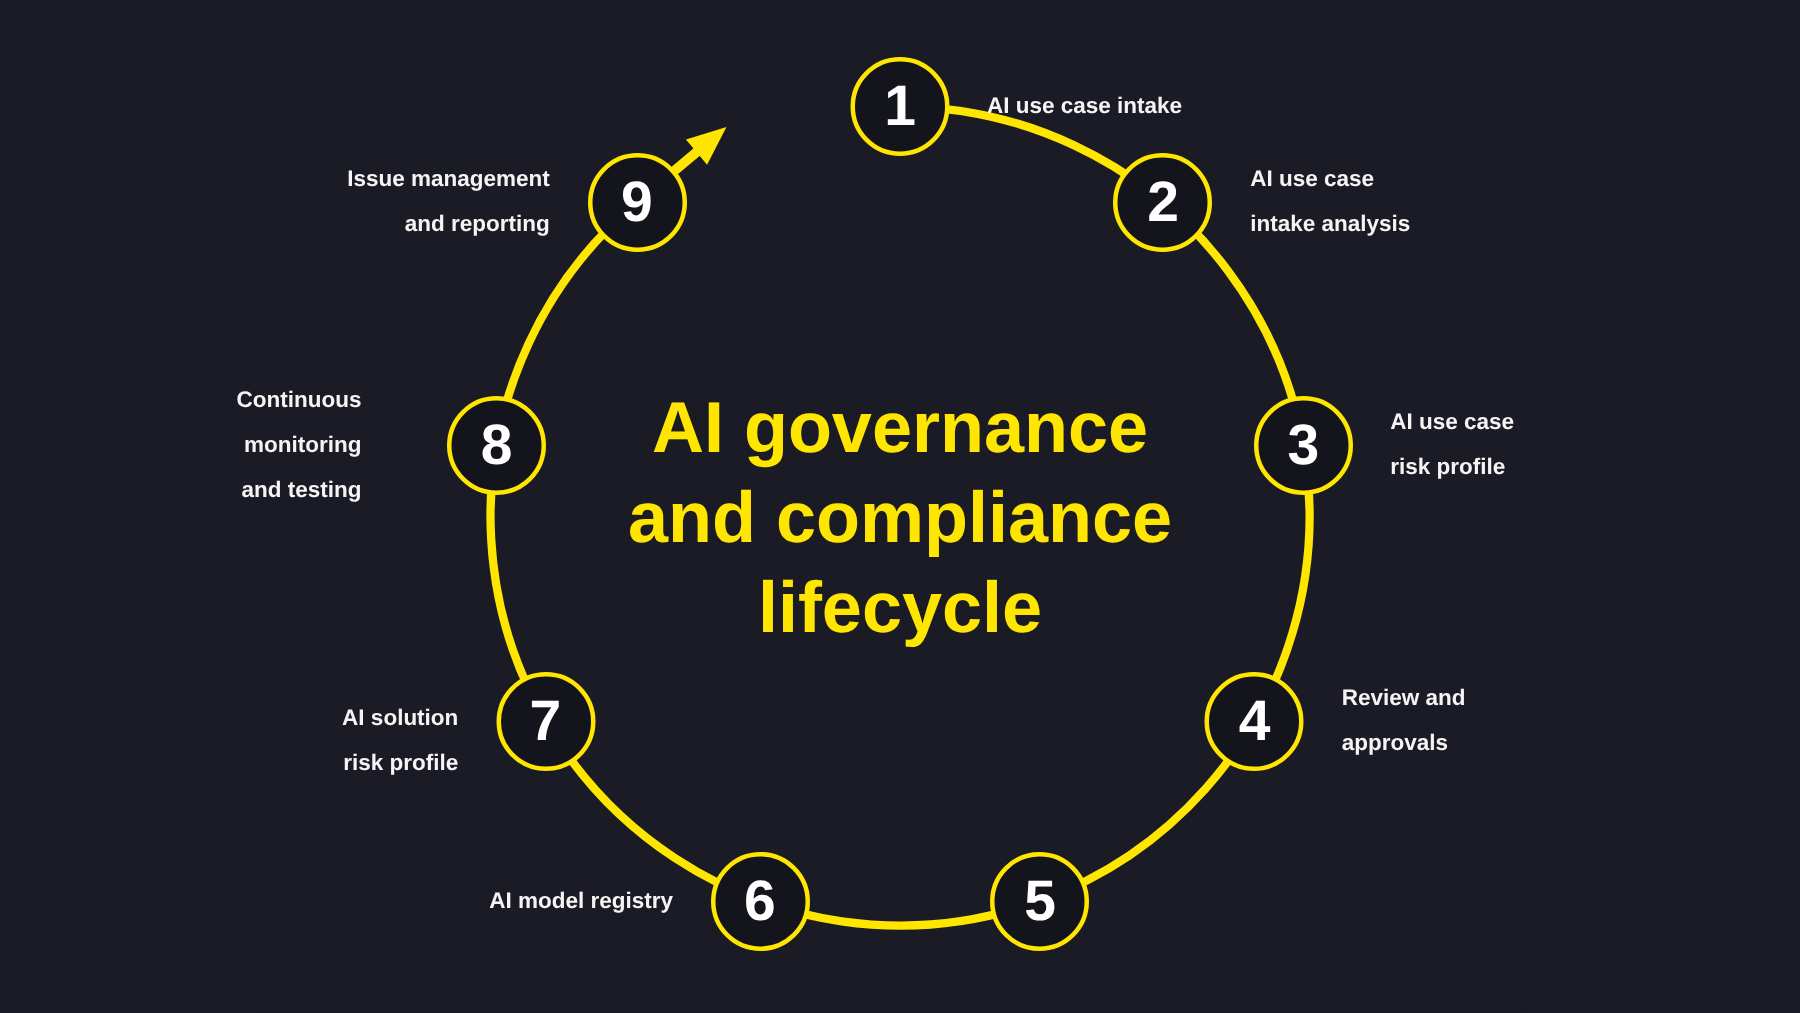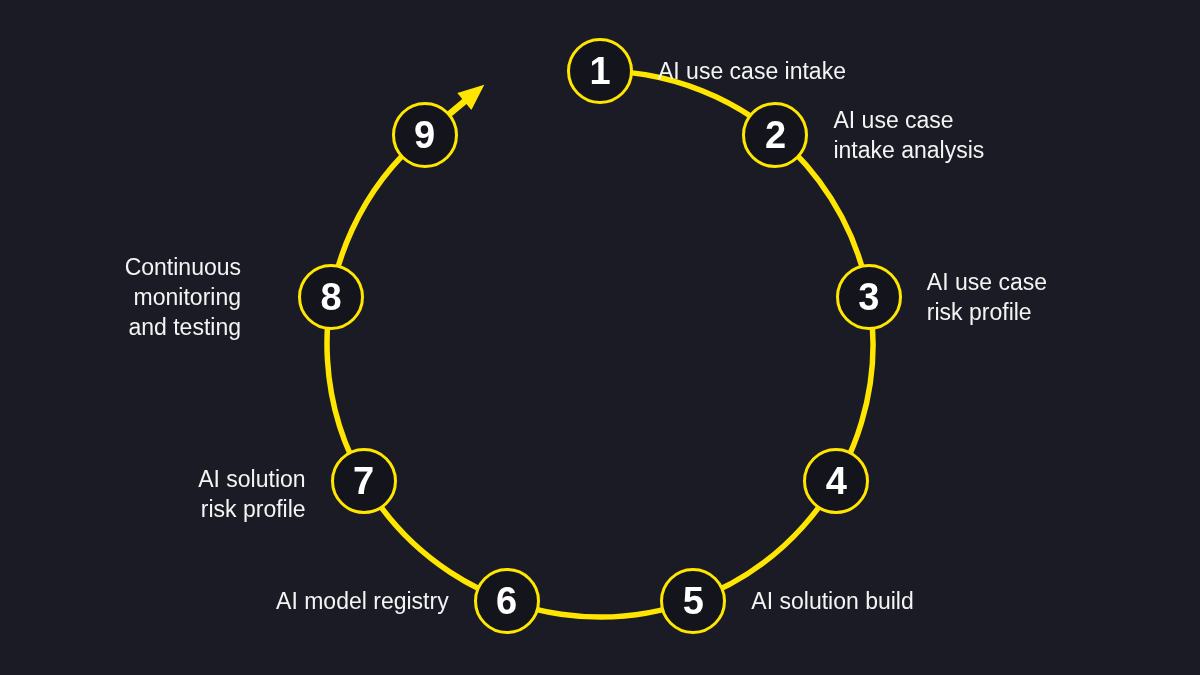--- a/index.html
+++ b/index.html
@@ -51,74 +51,80 @@
   .step-number {
     color: #ffffff;
     font-size: 38px;
     font-weight: bold;
     line-height: 1;
   }
   .step-label {
     position: absolute;
     transform: translateY(-50%);
     color: var(--text);
-    font-size: 23px;
-    font-weight: 400;
+    font-size: 15px;
+    font-weight: 700;
     line-height: 30px;
     white-space: pre-line;
   }
   .step-label.side-right { text-align: left; }
   .step-label.side-left  { text-align: right; }
 </style>
 </head>
 <body>
 
 <div class="stage">
 
   <svg class="arc-svg" viewBox="0 0 1200 675" xmlns="http://www.w3.org/2000/svg">
     <path id="lifecycle-arc" fill="none" stroke-width="5.5" d="M 600 71 A 273 273 0 1 1 424.5 134.9" stroke="#ffe600"></path>
     <g id="arrow-group">
       <line id="arrow-shaft" stroke-width="6.5" stroke-linecap="round" x1="450.6" y1="113.0" x2="465.9" y2="100.2" stroke="#ffe600"></line>
       <polygon id="arrow-head" points="484.3,84.7 471.4,109.9 457.3,93.0" fill="#ffe600"></polygon>
     </g>
   </svg>
 
+  <div class="diagram-title">AI governance
+and compliance
+lifecycle</div>
 
 <div class="step-node" style="left: 600px; top: 71px;">
       <span class="step-number">1</span>
     </div>
     <div class="step-label side-right" style="top: 71px; left: 658px;">AI use case intake</div>
     <div class="step-node" style="left: 775.481px; top: 134.87px;">
       <span class="step-number">2</span>
     </div>
     <div class="step-label side-right" style="top: 134.87px; left: 833.481px;">AI use case
 intake analysis</div>
     <div class="step-node" style="left: 868.853px; top: 296.594px;">
       <span class="step-number">3</span>
     </div>
     <div class="step-label side-right" style="top: 296.594px; left: 926.853px;">AI use case
 risk profile</div>
     <div class="step-node" style="left: 836.425px; top: 480.5px;">
       <span class="step-number">4</span>
     </div>
+    <div class="step-label side-right" style="top: 480.5px; left: 894.425px;">Review and
+approvals</div>
     <div class="step-node" style="left: 693.371px; top: 600.536px;">
       <span class="step-number">5</span>
     </div>
-    <div class="step-label side-right" style="top: 600.536px; left: 751.371px;">AI solution build</div>
     <div class="step-node" style="left: 506.629px; top: 600.536px;">
       <span class="step-number">6</span>
     </div>
     <div class="step-label side-left" style="top: 600.536px; right: 751.371px;">AI model registry</div>
     <div class="step-node" style="left: 363.575px; top: 480.5px;">
       <span class="step-number">7</span>
     </div>
     <div class="step-label side-left" style="top: 494px; right: 894.425px;">AI solution
 risk profile</div>
     <div class="step-node" style="left: 331.147px; top: 296.594px;">
       <span class="step-number">8</span>
     </div>
     <div class="step-label side-left" style="top: 296.594px; right: 959px;">Continuous
 monitoring
 and testing</div>
     <div class="step-node" style="left: 424.519px; top: 134.87px;">
       <span class="step-number">9</span>
     </div>
+    <div class="step-label side-left" style="top: 134.87px; right: 833.481px;">Issue management
+and reporting</div>
   </div>
 
 </body></html>

